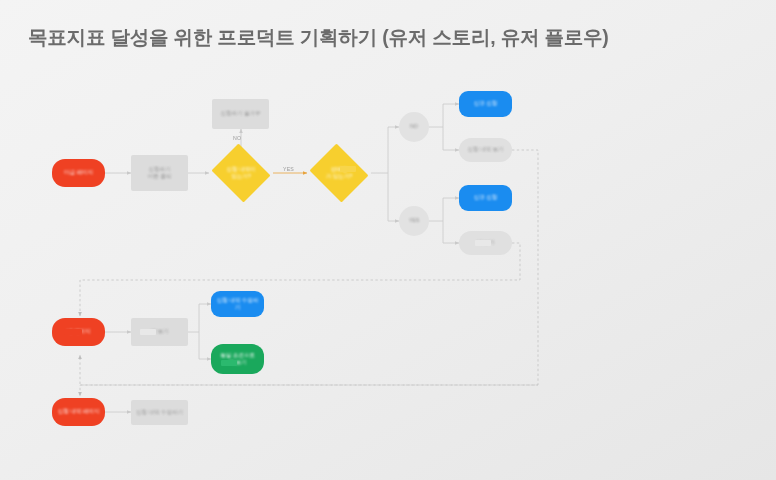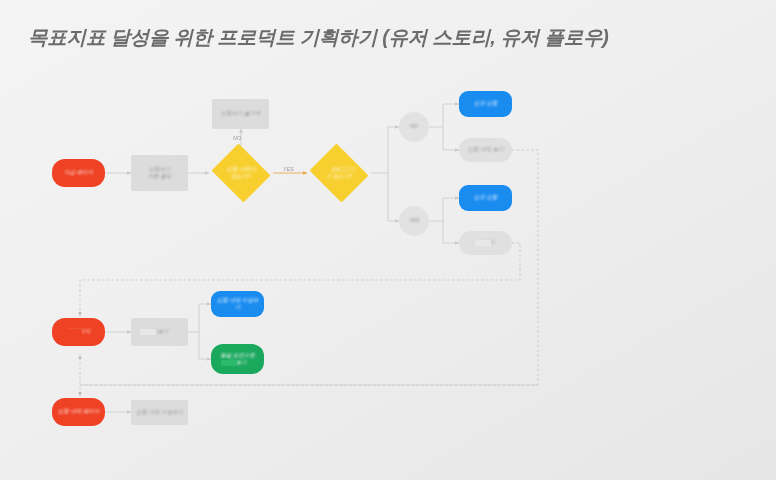--- a/index.html
+++ b/index.html
@@ -10,21 +10,20 @@
     width: 776px;
     height: 480px;
     overflow: hidden;
     font-family: "Liberation Sans", sans-serif;
     background: linear-gradient(150deg, #f4f4f4 0%, #efefef 45%, #e6e6e6 100%);
   }
   #slide {
     position: relative;
     width: 776px;
     height: 480px;
-    font-style: italic;
   }
   #slide-title {
     position: absolute;
     left: 28px;
     top: 24px;
     font-size: 19.5px;
     font-weight: bold;
     color: #6b6b6b;
     letter-spacing: -0.2px;
     white-space: nowrap;

